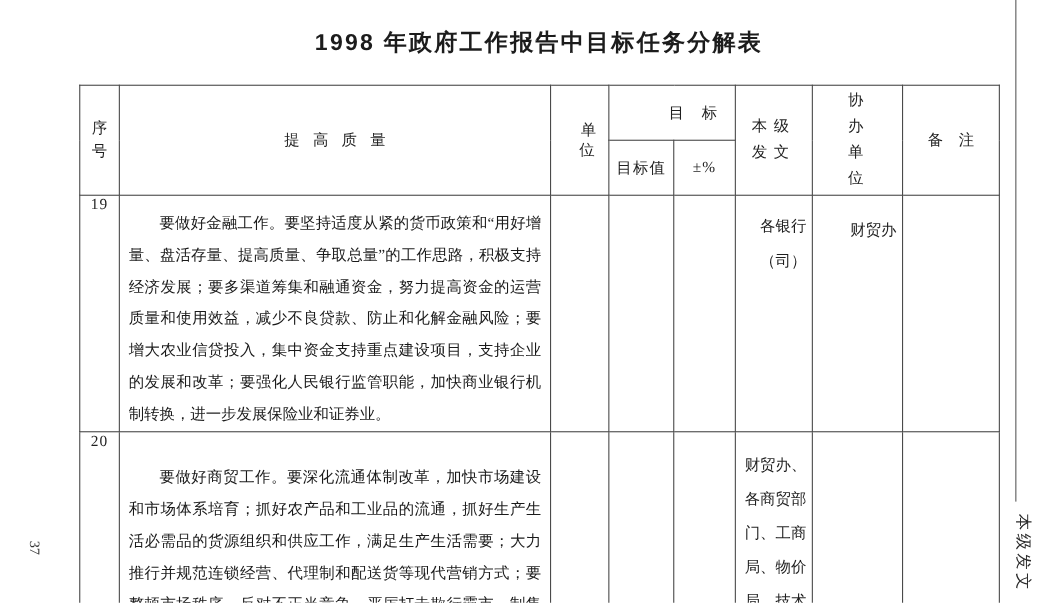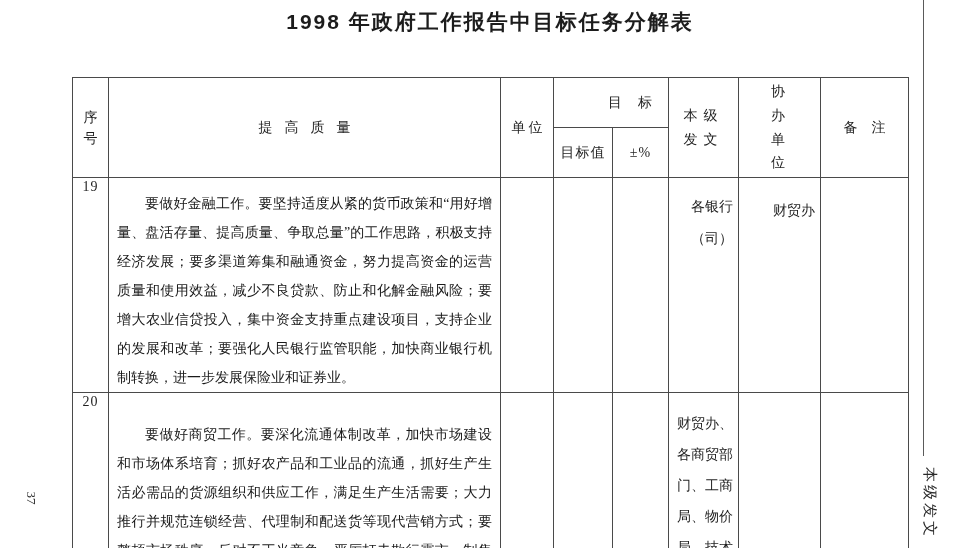--- a/index.html
+++ b/index.html
@@ -2,39 +2,39 @@
 <html><head>
 <meta charset="utf-8">
 <style>
   html,body{margin:0;padding:0;}
   body{
     width:964px;height:548px;position:relative;overflow:hidden;
     background:#ffffff;color:#222;
     font-family:"Liberation Serif","DejaVu Serif",serif;
   }
   .doc-title{
-    position:absolute;top:8px;left:16px;width:948px;
+    position:absolute;top:24px;left:16px;width:948px;
     text-align:center;font-size:21px;font-weight:bold;letter-spacing:2px;
     font-family:"Liberation Sans","DejaVu Sans",sans-serif;color:#1c1c1c;
   }
   table.targets{
     position:absolute;left:72px;top:77px;width:836px;
     border-collapse:collapse;table-layout:fixed;
     border:1px solid #3d3d3d;border-bottom:3px solid #4a4a4a;
   }
   table.targets th,table.targets td{
     border:1px solid #4a4a4a;font-weight:normal;
     font-size:14px;color:#1f1f1f;overflow:hidden;
   }
   tr.hrow1{height:25px;}
   tr.hrow2{height:25px;}
   th{text-align:center;vertical-align:middle;padding:0;}
   .th-seq{padding:2px 10px;line-height:1.5;}
   .th-content{letter-spacing:12px;text-indent:12px;}
-  .th-unit{letter-spacing:3px;text-indent:3px;}
+  .th-unit{letter-spacing:3px;text-indent:3px;padding-left:16px;}
   .th-target{letter-spacing:16px;text-indent:16px;text-align:right;}
   .th-tv{letter-spacing:1px;font-family:Liberation Mono, monospace;}
   .th-pct{letter-spacing:1px;}
   .th-host{padding:2px 14px;letter-spacing:6px;line-height:1.7;}
   .th-cohost{padding:2px 32px;letter-spacing:6px;line-height:1.7;}
   .th-remark{letter-spacing:14px;text-indent:14px;}
   tr.drow{vertical-align:top;}
   tr.drow19{height:198px;}
   tr.drow20{height:206px;}
   td.cell-seq{text-align:center;font-size:15px;letter-spacing:1px;}

